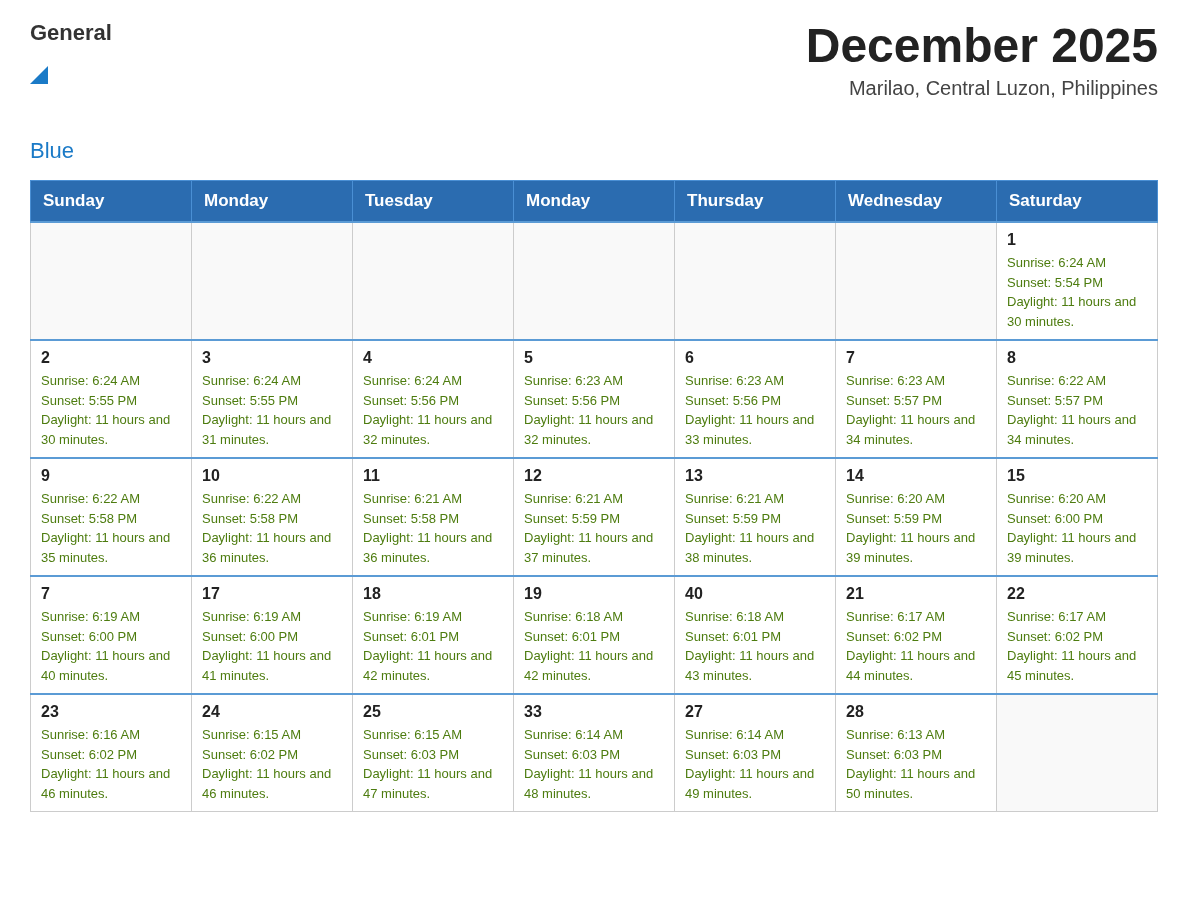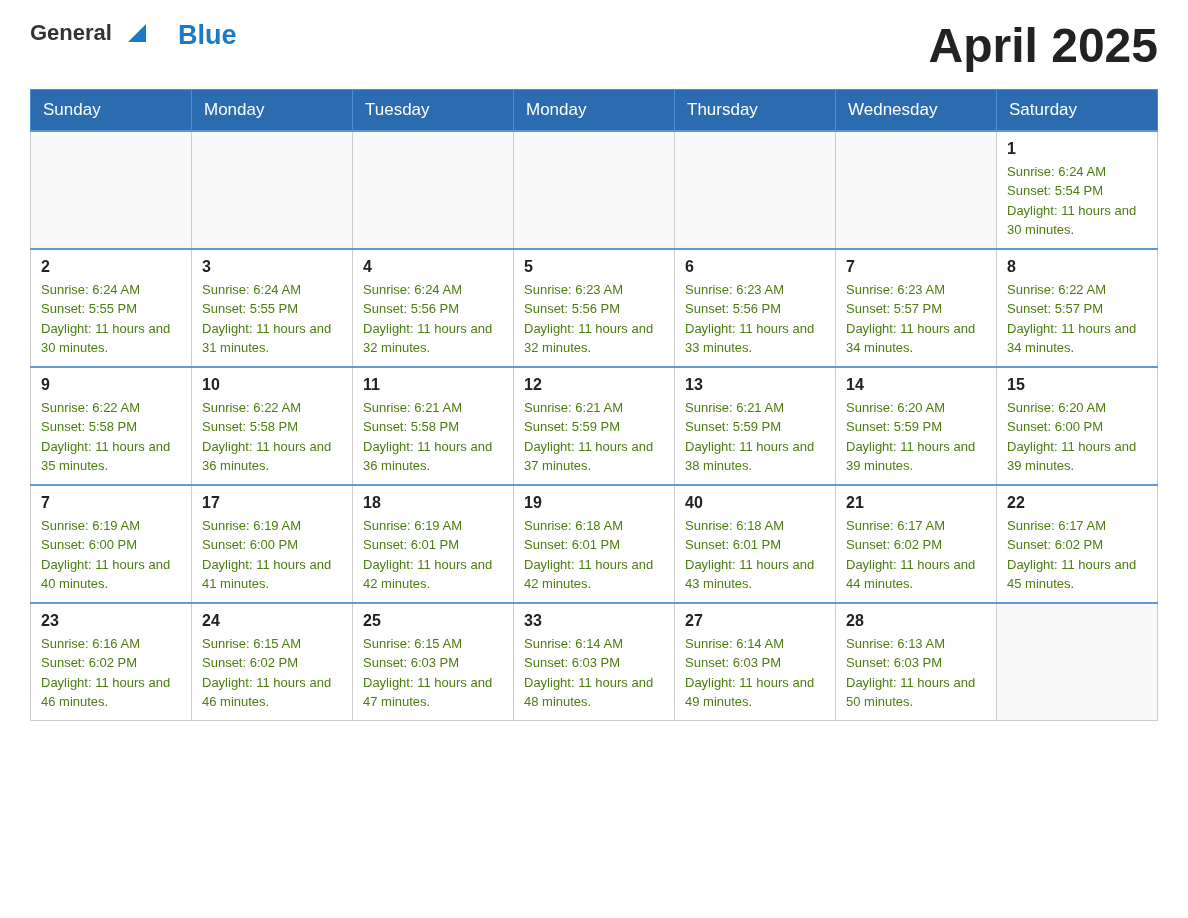--- a/index.html
+++ b/index.html
@@ -20,22 +20,22 @@
       display: flex;
       align-items: center;
       gap: 4px;
     }
     .logo-text-general {
       font-size: 22px;
       font-weight: bold;
       color: #333;
     }
     .logo-text-blue {
-      font-size: 27px;
-      font-weight: bold;
+      font-size: 22px;
+      font-weight: normal;
       color: #1a7ac7;
     }
     .title-block {
       text-align: right;
     }
     .month-year {
       font-size: 48px;
       font-weight: bold;
       color: #222;
       line-height: 1.1;
@@ -49,21 +49,21 @@
       width: 100%;
       border-collapse: collapse;
       border: 1px solid #ccc;
     }
     .calendar th {
       background-color: #2b6cb0;
       color: #fff;
       text-align: left;
       padding: 10px 12px;
       font-size: 17px;
-      font-weight: normal;
+      font-weight: bold;
       border: 1px solid #4a8fd4;
     }
     .calendar td {
       vertical-align: top;
       padding: 8px 10px;
       border: 1px solid #ccc;
       width: calc(100% / 7);
       min-height: 110px;
       font-size: 13px;
       color: #333;
@@ -94,21 +94,22 @@
     <span class="logo-text-general">General</span>
     <div style="display:inline-block; position:relative; top:0px;">
       <svg width="18" height="22" viewBox="0 0 18 22">
         <polygon points="0,22 18,22 18,4" fill="#1a7ac7"></polygon>
       </svg>
     </div>
     <br>
     <span class="logo-text-blue" style="margin-left:0;">Blue</span>
   </div>
   <div class="title-block">
-    <div class="month-year">April 2025</div>
+    <div class="month-year">December 2025</div>
+    <div class="location">Marilao, Central Luzon, Philippines</div>
   </div>
 </div>
 
 <table class="calendar">
   <thead>
     <tr>
     <th>Sunday</th>
         <th>Monday</th>
         <th>Tuesday</th>
         <th>Monday</th>
@@ -245,18 +246,18 @@
           <div class="day-num">28</div>
           <div class="day-info">Sunrise: 6:13 AM<br>Sunset: 6:03 PM<br>Daylight: 11 hours and 50 minutes.</div>
         </td>
         <td class="empty-cell"></td>
       </tr>
     </tbody>
 </table>
 
 <style>
   .logo {
-    flex-direction: row;
+    flex-direction: column;
     align-items: flex-start;
     gap: 16px;
     text-align: center;
   }
 </style>
 
 </body></html>

